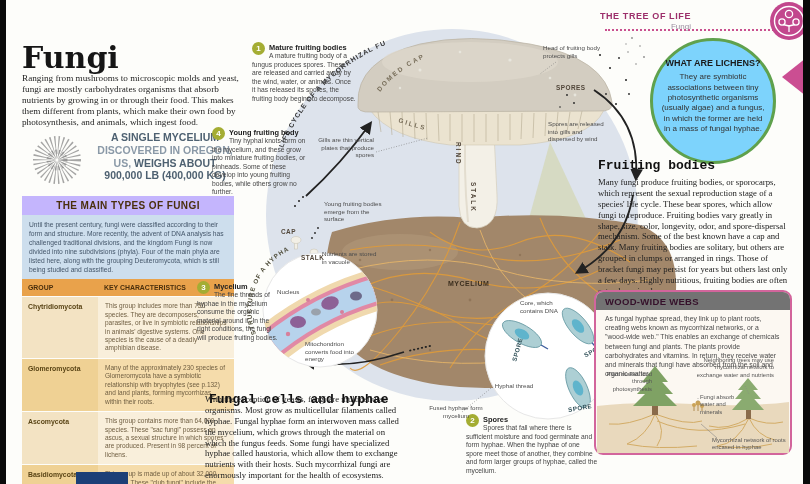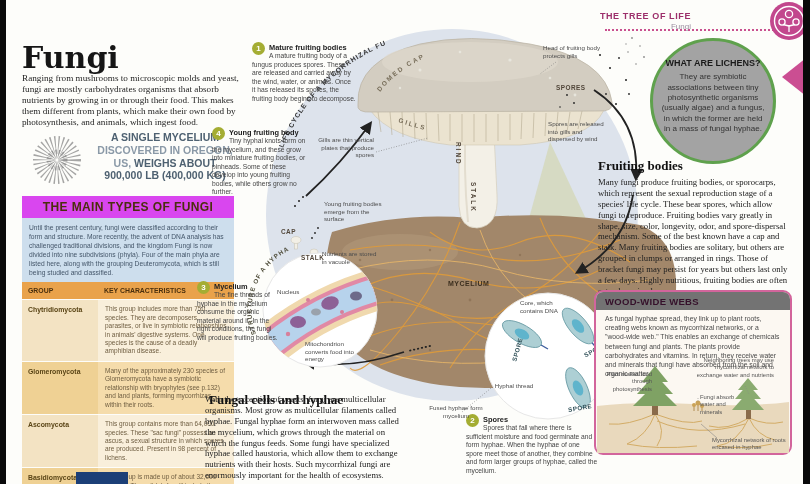--- a/index.html
+++ b/index.html
@@ -22,21 +22,21 @@
   
   .title{position:absolute;left:22px;top:20px;font-family:"DejaVu Serif",serif;font-weight:bold;
          font-size:30px;color:#161616;z-index:3;}
   .intro{position:absolute;left:22px;top:64px;width:220px;font-family:"Liberation Serif",serif;
          font-size:9.2px;line-height:1.2;color:#1f1f1f;z-index:3;}
   .fact{position:absolute;left:95px;top:131px;width:140px;text-align:center;z-index:3;
         font-size:10.5px;line-height:1.22;color:#4e6171;font-weight:bold;}
   .fact .lt{color:#8a99a7;font-weight:bold;}
   
   .tbl{position:absolute;left:22px;top:196px;width:212px;z-index:3;}
-  .tbl-title{background:#d946ef;color:#4a2f0d;font-weight:bold;font-size:12px;letter-spacing:.4px;
+  .tbl-title{background:#c4b5fd;color:#4a2f0d;font-weight:bold;font-size:10px;letter-spacing:.4px;
              text-align:center;padding:4px 8px;}
   .tbl-intro{background:#cddeed;color:#44566a;font-size:6.7px;line-height:1.35;padding:5px 7px;}
   .tbl-head{display:flex;background:#e9a24b;color:#4a2f0d;font-weight:bold;font-size:6.9px;}
   .tbl-head .c1{width:64px;padding:5px 6px;}
   .tbl-head .c2{flex:1;padding:5px 6px;}
   .trow{display:flex;border-top:1.5px solid #fdfdfa;}
   .trow .c1{width:64px;padding:6px 6px;font-size:6.9px;font-weight:bold;color:#5a4516;}
   .trow .c2{flex:1;padding:5px 7px;font-size:6.5px;line-height:1.3;color:#6e5d40;}
   .trow.odd .c1{background:#f3e3c3;}.trow.odd .c2{background:#f9efdb;}
   .trow.even .c1{background:#efd194;}.trow.even .c2{background:#f5dcab;}
@@ -46,25 +46,25 @@
         font-size:8px;font-weight:bold;text-align:center;line-height:13px;margin:0 4px 1px 0;}
   .step .st{font-size:7.4px;font-weight:bold;color:#222;padding-top:1px;}
   .step .sb{font-size:6.7px;line-height:1.28;color:#454545;clear:none;}
   
   .lbl{position:absolute;z-index:4;font-size:6.2px;line-height:1.22;color:#4c4c4c;}
   .lbl-b{position:absolute;z-index:4;font-size:6.4px;font-weight:bold;letter-spacing:.5px;color:#51463a;}
   .vert{writing-mode:vertical-rl;letter-spacing:2px;}
   .sporelbl{position:absolute;z-index:4;font-size:6.2px;font-weight:bold;letter-spacing:.5px;color:#2f4f57;}
   
   .lichen{position:absolute;left:650px;top:38px;width:126px;height:126px;border-radius:50%;
-          background:#a3a3a3;border:3px solid #5fa14d;z-index:4;text-align:center;box-sizing:border-box;
+          background:#7dd3fc;border:3px solid #5fa14d;z-index:4;text-align:center;box-sizing:border-box;
           padding-top:17px;}
   .lichen .lt{font-size:9px;font-weight:bold;color:#1a1a1a;line-height:1.25;}
   .lichen .lb{font-size:8px;line-height:1.3;color:#333;padding:3px 8px 0 8px;}
-  .sechead{position:absolute;z-index:4;font-family:Liberation Serif, serif;font-weight:bold;
+  .sechead{position:absolute;z-index:4;font-family:Liberation Mono, monospace;font-weight:bold;
            font-size:13px;color:#101010;}
   .secbody{position:absolute;z-index:4;font-family:"Liberation Serif",serif;font-size:8.7px;
            line-height:1.25;color:#222;}
   .woodbox{position:absolute;left:594px;top:290px;width:198px;height:165px;z-index:4;
            background:#fcf8f2;border:2px solid #d2659c;border-radius:9px;box-sizing:border-box;overflow:hidden;}
   .woodhead{background:#737373;color:#35102a;font-weight:bold;font-size:9.5px;letter-spacing:.3px;
             padding:4px 0 3px 9px;}
   .woodbody{font-size:6.8px;line-height:1.35;color:#4a4a4a;padding:4px 9px 0 9px;}
   .wlbl{position:absolute;z-index:6;font-size:5.9px;line-height:1.25;color:#555;}
   svg text{font-family:"Liberation Sans",sans-serif;}

